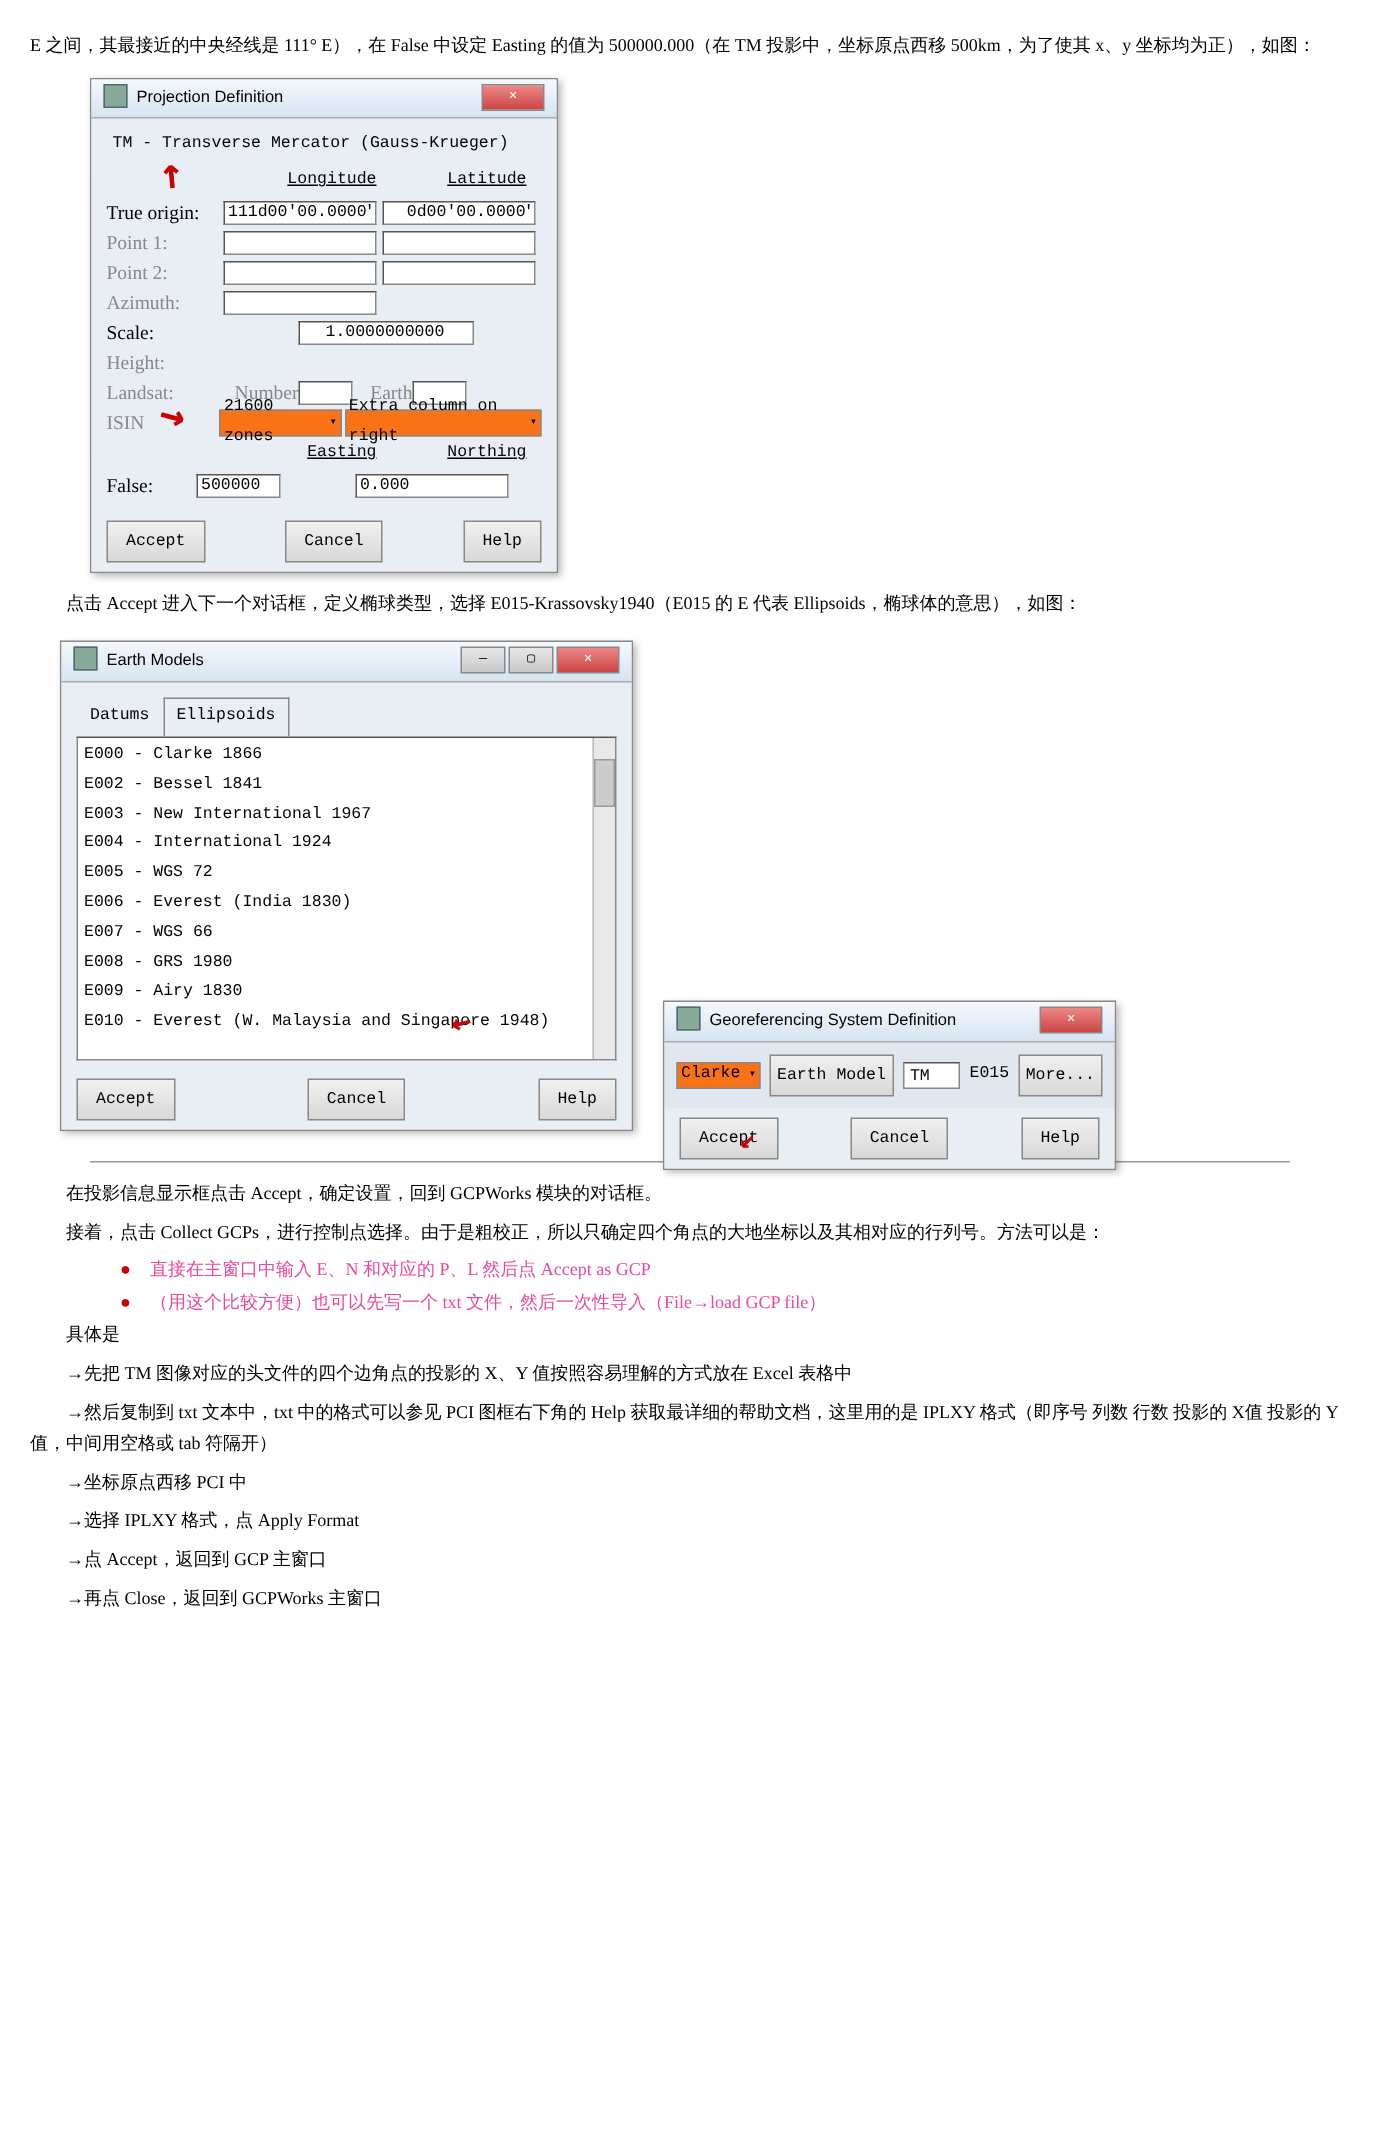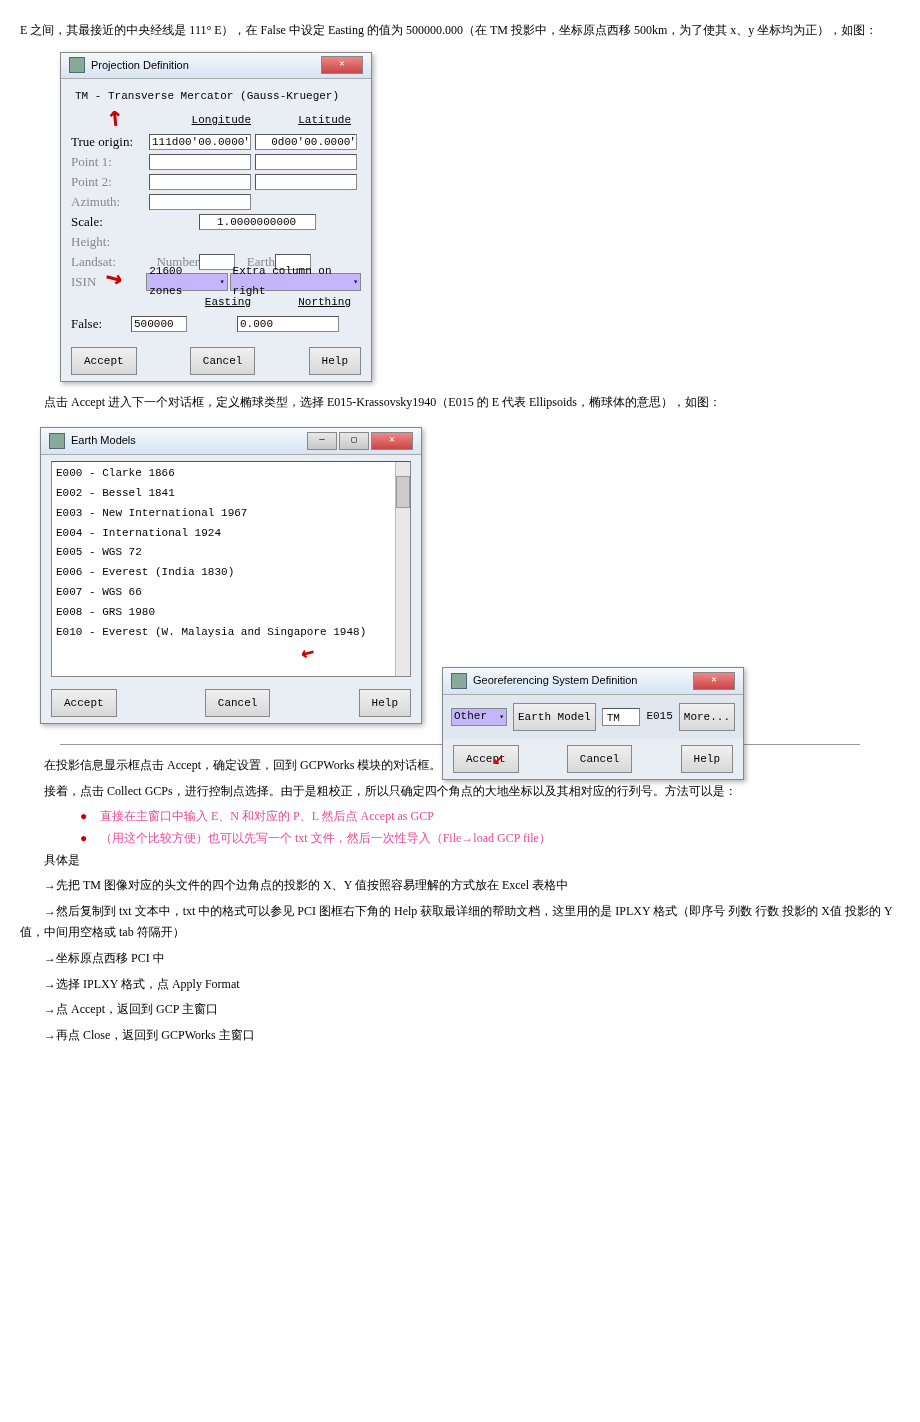--- a/index.html
+++ b/index.html
@@ -1,30 +1,30 @@
 <!DOCTYPE html>
 <html><head>
 <meta charset="utf-8">
 <style>
 body{margin:0;padding:20px;font-family:SimSun,"宋体",serif;font-size:12px;line-height:1.8;background:#fff;color:#000;width:880px}
 .para{margin:0 0 4px 0;text-indent:2em}
 .dialog{border:1px solid #888;background:linear-gradient(#eef3f8,#dde5ee);margin:10px 0 10px 40px;font-family:"Courier New",monospace;font-size:11px;position:relative;box-shadow:2px 2px 5px rgba(0,0,0,0.3)}
-.titlebar{background:linear-gradient(#f5f8fc,#d6e4f2);padding:3px 8px;border-bottom:1px solid #aaa;display:flex;align-items:center;position:relative}
+.titlebar{background:linear-gradient(#f5f8fc,#d6e4f2);padding:3px 8px;border-bottom:1px solid #aaa;display:flex;align-items:flex-start;position:relative}
 .titlebar-icon{width:14px;height:14px;background:#8a9;margin-right:6px;border:1px solid #567}
 .titlebar-text{flex:1;font-family:Tahoma,sans-serif;font-size:11px}
 .win-btns{display:flex;gap:2px}
 .win-btn{width:28px;height:16px;background:linear-gradient(#e8e8e8,#c8c8c8);border:1px solid #888;font-size:9px;text-align:center;line-height:14px}
 .close-btn{background:linear-gradient(#e88,#c44);color:#fff;width:40px;font-weight:bold}
 .dialog-body{padding:6px 10px;background:#e9eef5}
 .proj-def{width:310px}
 .form-row{display:flex;align-items:center;margin:2px 0;height:18px}
 .form-label{color:#888;font-family:Liberation Serif, serif;font-size:13px;white-space:pre}
 .form-label.dark{color:#000}
 .text-input{background:#fff;border:1px solid #888;border-top-color:#555;border-left-color:#555;height:14px;font-family:"Courier New",monospace;font-size:11px;padding:0 2px}
-.dropdown{background:#c4b5fd;border:1px solid #888;height:16px;font-size:11px;padding:0 2px;display:flex;align-items:center;justify-content:space-between}
+.dropdown{background:#f97316;border:1px solid #888;height:16px;font-size:11px;padding:0 2px;display:flex;align-items:center;justify-content:space-between}
 .dropdown::after{content:"▾";font-size:8px;margin-left:4px}
 .btn{background:linear-gradient(#f0f0f0,#d8d8d8);border:1px solid #888;padding:2px 12px;font-family:"Courier New",monospace;font-size:11px;height:28px;box-sizing:border-box}
 .btn-row{display:flex;justify-content:space-between;padding:6px 10px;background:#e9eef5}
 .col-headers{display:flex;margin:2px 0}
 .col-header{text-align:right;font-size:11px;text-decoration:underline}
 .subtitle-row{padding:2px 4px;font-size:11px}
 .arrow-red{position:absolute;color:#c00;font-weight:bold;font-size:28px;pointer-events:none;transform-origin:center}
 .earth{width:380px}
 .tabs{display:flex;margin-top:4px}
 .tab{padding:2px 8px;border:1px solid transparent;font-size:11px}
@@ -131,29 +131,34 @@
   <div class="titlebar">
     <div class="titlebar-icon"></div>
     <div class="titlebar-text">Earth Models</div>
     <div class="win-btns">
       <div class="win-btn">—</div>
       <div class="win-btn">▢</div>
       <div class="win-btn close-btn">✕</div>
     </div>
   </div>
   <div class="dialog-body">
+    <div class="tabs">
+      <div class="tab">Datums</div>
+      <div class="tab active">Ellipsoids</div>
+    </div>
     <div class="listbox">
       <div class="list-item">E000 - Clarke 1866</div>
       <div class="list-item">E002 - Bessel 1841</div>
       <div class="list-item">E003 - New International 1967</div>
       <div class="list-item">E004 - International 1924</div>
       <div class="list-item">E005 - WGS 72</div>
       <div class="list-item">E006 - Everest (India 1830)</div>
       <div class="list-item">E007 - WGS 66</div>
       <div class="list-item">E008 - GRS 1980</div>
+      <div class="list-item">E009 - Airy 1830</div>
       <div class="list-item">E010 - Everest (W. Malaysia and Singapore 1948)</div>
 
       <div class="scrollbar">
             <div class="scroll-thumb"></div>
           </div>
     </div>
   </div>
   <div class="btn-row">
     <button class="btn">Accept</button>
     <button class="btn">Cancel</button>
@@ -165,21 +170,21 @@
 <div style="position:relative;width:320px">
 <div class="dialog georef" style="top:250px;left:20px;margin:0">
   <div class="titlebar">
     <div class="titlebar-icon"></div>
     <div class="titlebar-text">Georeferencing System Definition</div>
     <div class="win-btns">
             <div class="win-btn close-btn">✕</div>
           </div>
   </div>
   <div class="georef-body">
-    <div class="dropdown" style="width:50px">Other</div>
+    <div class="dropdown" style="width:50px">Clarke</div>
     <button class="btn" style="padding:2px 4px">Earth Model</button>
     <div class="text-field"><span>TM</span></div>
     <span style="font-size:11px">E015</span>
     <button class="btn" style="padding:2px 4px">More...</button>
   </div>
   <div class="btn-row">
     <button class="btn">Accept</button>
     <button class="btn">Cancel</button>
     <button class="btn">Help</button>
   </div>

